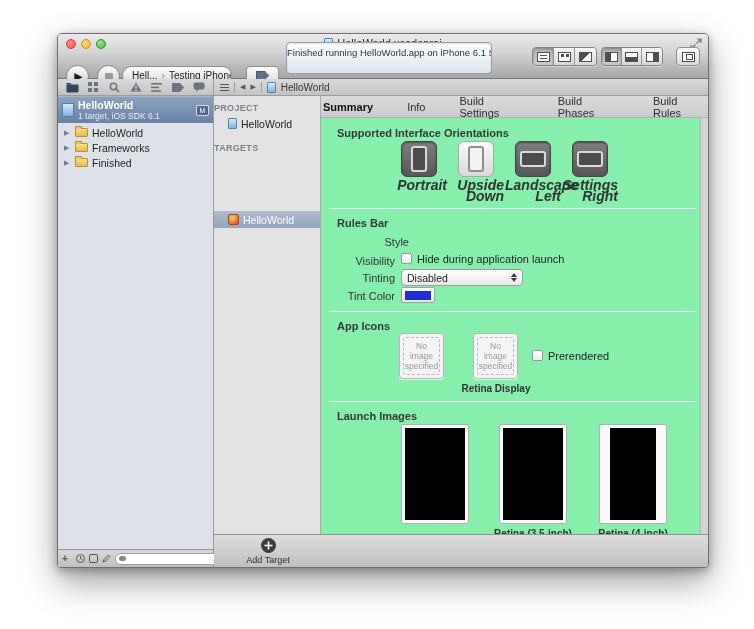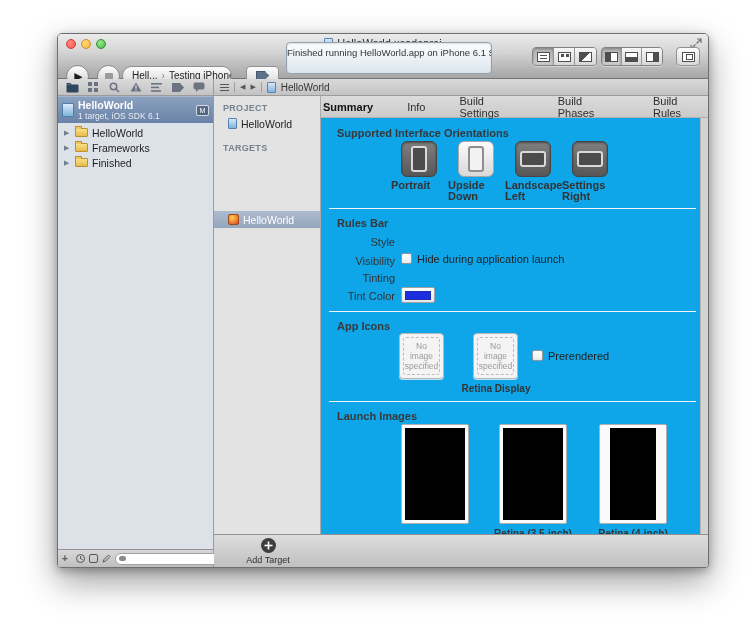--- a/index.html
+++ b/index.html
@@ -98,48 +98,48 @@
   
   .jumpbar { left:156px; top:45px; right:0; height:17px;
     background:linear-gradient(#dadada,#c3c3c3); border-bottom:1px solid #9b9b9b;
     display:flex; align-items:center; padding:0 6px; gap:5px; font-size:10px; color:#333; }
   .hamb { width:9px; height:7px; background:repeating-linear-gradient(#555 0 1px, transparent 1px 3px); }
   .jb-arrow { font-size:7px; color:#555; }
   .jb-doc { width:9px; height:11px; background:linear-gradient(#d6e8f8,#82b4de); border:1px solid #5583ad; border-radius:1px; }
 
   
   .structure { left:156px; top:62px; width:107px; bottom:33px; background:#e3e3e3; border-right:1px solid #ababab; }
-  .group-header { font-size:9px; font-weight:bold; color:#77828f; letter-spacing:.3px; padding-left:9px; }
+  .group-header { font-size:9px; font-weight:bold; color:#77828f; letter-spacing:.3px; }
   .s-item { display:flex; align-items:center; padding-left:14px; height:15px; font-size:10.5px; color:#222; gap:4px; }
   .target-row { left:0; right:0; height:17px; background:linear-gradient(#aebbce,#94a5bd);
     display:flex; align-items:center; padding-left:14px; gap:4px; font-size:10.5px; color:#fff; }
   .target-ic { width:11px; height:11px; border-radius:2px; border:1px solid #9c4a18;
     background:radial-gradient(circle at 35% 30%, #ffd24a, #e2402a); }
 
   
-  .editor-pane { left:263px; top:62px; right:0; bottom:33px; background:#0ea5e9; overflow:hidden; }
+  .editor-pane { left:263px; top:62px; right:0; bottom:33px; background:#86efac; overflow:hidden; }
   .tab-bar { left:0; top:0; right:0; height:22px; background:linear-gradient(#dbdbdb,#cbcbcb);
     border-bottom:1px solid #b0b0b0; display:flex; align-items:center; justify-content:center; gap:30px;
     font-size:11px; color:#2e2e2e; }
   .tab { padding:1px 2px; }
   .tab.selected { font-weight:bold; color:#111; }
   .scrollbar { right:0; top:22px; bottom:0; width:8px; background:#d3d3d3; border-left:1px solid #b6b6b6; }
   .section-title { font-size:11px; font-weight:bold; color:#383838; }
   .hr { height:1px; background:#c1c1c1; border-bottom:1px solid #f3f3f3; left:8px; right:12px; }
 
   .orient-btn { width:36px; height:36px; border-radius:6px;
     background:linear-gradient(#fbfbfb,#d9d9d9); border:1px solid #a8a8a8;
     display:flex; align-items:center; justify-content:center; }
   .orient-btn.selected { background:linear-gradient(#7f7f7f,#575757); border:1px solid #454545;
     box-shadow:inset 0 1px 2px rgba(0,0,0,.4); }
   .phone { border:2px solid #8e8e8e; border-radius:3px; background:#f2f2f2; }
   .phone.portrait { width:16px; height:26px; }
   .phone.landscape { width:26px; height:16px; }
   .orient-btn.selected .phone { border-color:#d9d9d9; background:#4c4c4c; }
-  .orient-label { font-size:11px; font-weight:600; color:#333; text-align:left; line-height:11px; }
+  .orient-label { font-size:14px; font-weight:600; color:#333; text-align:right; line-height:11px;font-style:italic; }
 
   .form-label { font-size:11px; color:#333; text-align:right; }
   .dropdown { width:122px; height:17px; border-radius:4px; background:linear-gradient(#ffffff,#e9e9e9);
     border:1px solid #9d9d9d; display:flex; align-items:center; padding:0 5px; font-size:10.5px; color:#1c1c1c; }
   .dd-arrows { margin-left:auto; display:flex; flex-direction:column; gap:1px; }
   .dd-arrows i { width:0; height:0; border-left:3px solid transparent; border-right:3px solid transparent; }
   .dd-arrows .up { border-bottom:4px solid #3c3c3c; }
   .dd-arrows .dn { border-top:4px solid #3c3c3c; }
   .checkbox { width:11px; height:11px; border:1px solid #979797; border-radius:2px;
     background:linear-gradient(#fff,#ececec); }
@@ -383,25 +383,32 @@
       <div class="abs orient-btn selected" style="left:251px; top:45px;">
         <span class="phone landscape"></span>
       </div>
       <div class="abs orient-label" style="left:70px; top:84px; width:56px;">Portrait</div>
       <div class="abs orient-label" style="left:127px; top:84px; width:56px;">Upside Down</div>
       <div class="abs orient-label" style="left:184px; top:84px; width:56px;">Landscape Left</div>
       <div class="abs orient-label" style="left:241px; top:84px; width:56px;">Settings Right</div>
       <div class="abs hr" style="top:112px;"></div>
 
       <div class="abs section-title" style="left:16px; top:121px;">Rules Bar</div>
-      <div class="abs form-label" style="left:0; top:140px; width:74px;">Style</div>
+      <div class="abs form-label" style="left:14px; top:140px; width:74px;">Style</div>
       <div class="abs form-label" style="left:0; top:159px; width:74px;">Visibility</div>
       <div class="abs checkbox" style="left:80px; top:157px;"></div>
       <div class="abs check-label" style="left:96px; top:157px;">Hide during application launch</div>
       <div class="abs form-label" style="left:0; top:176px; width:74px;">Tinting</div>
+      <div class="abs dropdown" style="left:80px; top:173px;">
+        <span>Disabled</span>
+        <span class="dd-arrows">
+            <i class="up"></i>
+            <i class="dn"></i>
+          </span>
+      </div>
       <div class="abs form-label" style="left:0; top:194px; width:74px;">Tint Color</div>
       <div class="abs swatch-btn" style="left:80px; top:191px;">
         <span class="swatch" style="background-color: rgb(27, 47, 224);"></span>
       </div>
       <div class="abs hr" style="top:215px;"></div>
 
       <div class="abs section-title" style="left:16px; top:224px;">App Icons</div>
       <div class="abs img-well" style="left:78px; top:237px; width:45px; height:46px;">
         <span class="well-dashed" style="width:37px; height:38px;">No image specified</span>
       </div>

